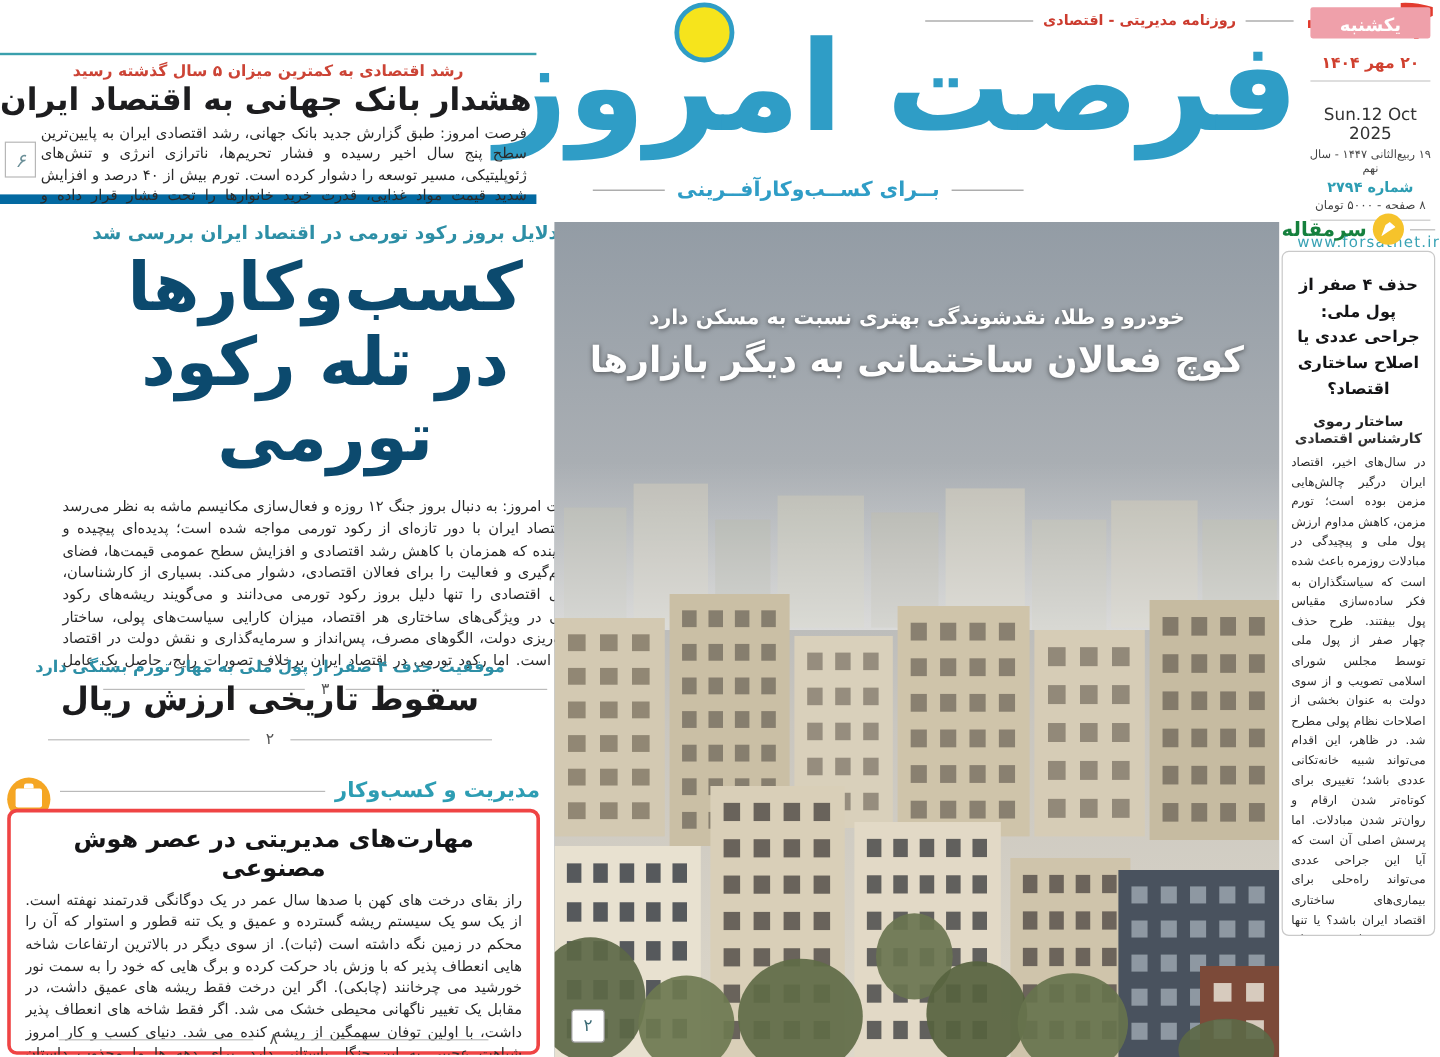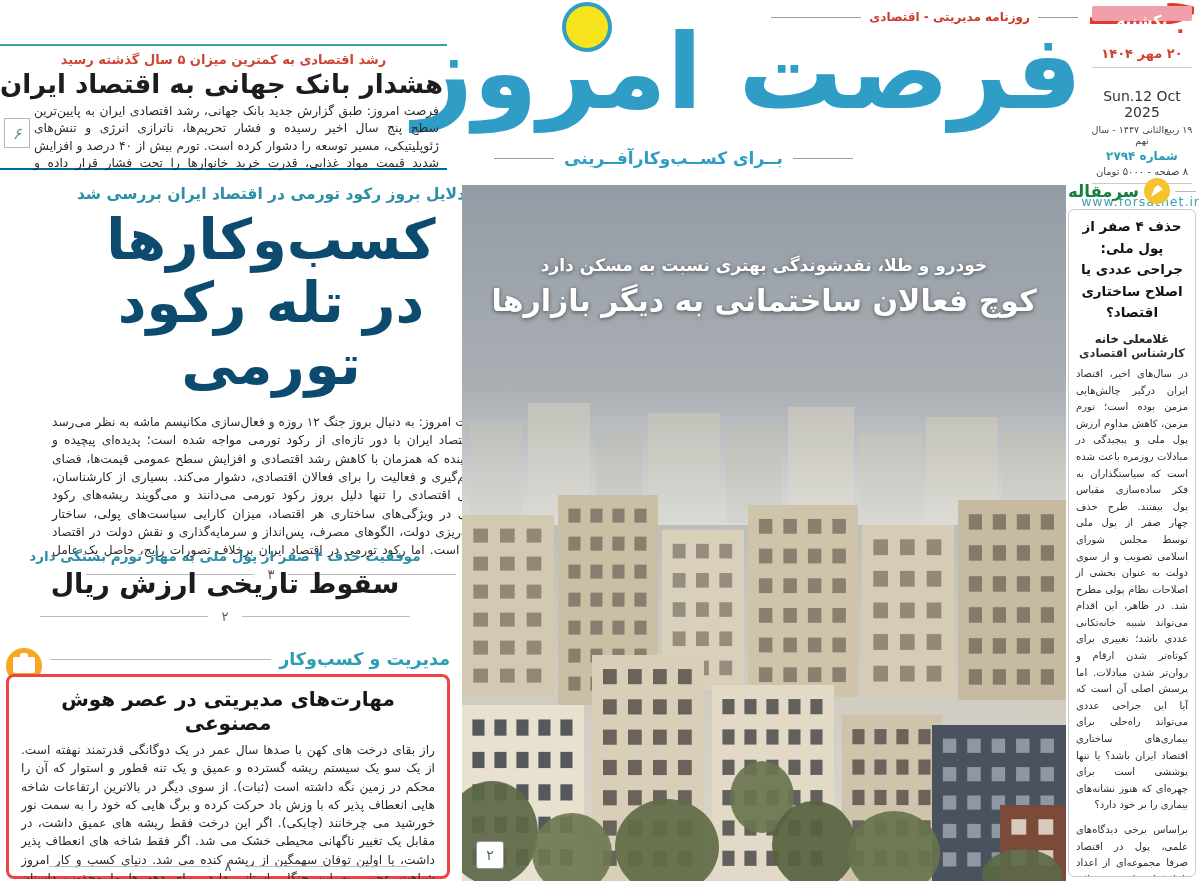--- a/index.html
+++ b/index.html
@@ -5,21 +5,21 @@
   html,body{margin:0;padding:0;background:#e8e8e8;}
   .page{
     position:relative;width:1200px;height:881px;margin:0 auto;
     background:#ffffff;overflow:hidden;direction:rtl;
     font-family:"DejaVu Sans","Liberation Sans",sans-serif;color:#222;
   }
   
   .dateblock{position:absolute;top:0;right:0;width:116px;height:178px;text-align:center;}
   .banner-wrap{position:relative;height:44px;overflow:hidden;margin:0 6px;}
   .banner-red{position:absolute;top:-20px;right:-6px;width:120%;font-size:52px;font-weight:bold;color:#e23b2e;white-space:nowrap;line-height:1;}
-  .banner-pink{position:absolute;top:6px;right:2px;left:2px;height:15px;background:#efa0aa;color:#fff;
+  .banner-pink{position:absolute;top:6px;right:2px;left:2px;height:26px;background:#efa0aa;color:#fff;
     font-size:15px;font-weight:bold;line-height:30px;border-radius:2px;}
   .date-fa{color:#d0402f;font-weight:bold;font-size:13px;margin-top:2px;}
   .d-rule{border:0;border-top:1px solid #c9c9c9;margin:6px 8px;}
   .date-en{direction:ltr;font-size:14px;color:#333;margin-top:20px;}
   .date-hijri{font-size:9.5px;color:#444;margin-top:4px;}
   .issue{font-size:12px;color:#2d9db3;font-weight:bold;margin-top:3px;}
   .pages-price{font-size:10px;color:#444;margin-top:3px;}
   .website{direction:ltr;font-size:12.5px;color:#3aa3b5;letter-spacing:1px;margin-top:4px;display:inline-block;text-decoration:none;}
   
   .masthead{position:absolute;top:0;right:118px;width:628px;height:178px;}
@@ -27,21 +27,21 @@
   .dash{height:1px;background:#9a9a9a;}
   .dash.w40{width:40px;} .dash.w90{width:90px;} .dash.w60{width:60px;}
   .logo{position:absolute;top:18px;right:0;left:0;text-align:center;
     font-size:104px;font-weight:bold;color:#2f9dc6;line-height:1.05;letter-spacing:-4px;white-space:nowrap;}
   .sun{position:absolute;top:2px;left:108px;width:42px;height:42px;border-radius:50%;
     background:#f6e41c;border:4px solid #2f9dc6;}
   .tagline-bottom{position:absolute;bottom:10px;left:40px;display:flex;align-items:center;gap:10px;
     color:#2f9dc6;font-size:17px;font-weight:bold;}
   
   .topstory{position:absolute;top:44px;left:0;width:447px;height:126px;
-    border-top:2px solid #3aa0ad;border-bottom:2px solid #0369a1;padding-top:6px;box-sizing:border-box;}
+    border-top:2px solid #3aa0ad;border-bottom:8px solid #0369a1;padding-top:6px;box-sizing:border-box;}
   .topstory .kicker{color:#cc4436;font-size:13px;text-align:center;font-weight:bold;}
   .topstory h1{margin:2px 0 4px;font-size:26px;font-weight:900;text-align:left;color:#1d1d1f;}
   .topstory .body{font-size:12.3px;line-height:1.42;text-align:justify;color:#2a2a2a;
     padding:0 8px 0 34px;height:72px;overflow:hidden;}
   .pagebadge{position:absolute;left:4px;top:72px;width:24px;height:28px;background:#fff;
     border:1px solid #b7b7b7;color:#6b8f98;font-size:16px;font-style:italic;
     display:flex;align-items:center;justify-content:center;}
   
   .leadstory{position:absolute;top:185px;left:0;width:450px;padding-left:46px;}
   .kicker-teal{color:#2d8fa6;font-size:15.5px;font-weight:bold;text-align:center;}
@@ -73,22 +73,22 @@
   .overlay .phead{font-size:30px;font-weight:900;margin-top:8px;}
   .photo-badge{position:absolute;left:14px;bottom:12px;width:26px;height:26px;background:#fff;border:1px solid #999;
     border-radius:3px;color:#3b6a75;font-size:14px;display:flex;align-items:center;justify-content:center;}
   
   .editorial{position:absolute;top:178px;left:1068px;width:128px;height:700px;}
   .ed-head{display:flex;align-items:center;gap:5px;flex-direction:row-reverse;justify-content:flex-start;}
   .ed-title{color:#15803d;font-size:16.5px;font-weight:bold;white-space:nowrap;}
   .ed-circle{width:26px;height:26px;border-radius:50%;background:#f6c32b;position:relative;flex:0 0 26px;}
   .pen{position:absolute;inset:7px;background:#fff;clip-path:polygon(0 100%,30% 20%,60% 0,100% 35%,45% 70%);}
   .ed-line{flex:1;height:1px;background:#b9b9b9;}
-  .ed-box{margin-top:5px;border:1px solid #c9c9c9;border-radius:6px;height:668px;box-sizing:border-box;
-    padding:4px 7px;overflow:hidden;background:#fff;}
+  .ed-box{margin-top:5px;border:1px solid #c9c9c9;border-radius:6px;height:571px;box-sizing:border-box;
+    padding:16px 7px;overflow:hidden;background:#fff;}
   .ed-box h4{margin:2px 0 8px;font-size:13.5px;line-height:1.6;font-weight:900;text-align:center;color:#141416;}
   .ed-author{font-size:11.5px;font-weight:bold;text-align:center;color:#222;}
   .ed-author-title{font-size:11.5px;font-weight:bold;text-align:center;color:#333;margin-bottom:6px;}
   .ed-body{font-size:10px;line-height:1.66;text-align:justify;color:#2b2b2b;}
   .ed-body + .ed-body{margin-top:8px;}
 </style>
 </head>
 <body>
 
 <div class="page">
@@ -484,21 +484,21 @@
   <div class="editorial">
     <div class="ed-head">
       <span class="ed-title">سرمقاله</span>
       <span class="ed-circle">
           <span class="pen"></span>
         </span>
       <span class="ed-line"></span>
     </div>
     <div class="ed-box">
       <h4>حذف ۴ صفر از پول ملی: جراحی عددی یا اصلاح ساختاری اقتصاد؟</h4>
-      <div class="ed-author">غلامعلی خانه</div>
+      <div class="ed-author">ساختار رموی</div>
       <div class="ed-author-title">کارشناس اقتصادی</div>
       <div class="ed-body">در سال‌های اخیر، اقتصاد ایران درگیر چالش‌هایی مزمن بوده است؛ تورم مزمن، کاهش مداوم ارزش پول ملی و پیچیدگی در مبادلات روزمره باعث شده است که سیاستگذاران به فکر ساده‌سازی مقیاس پول بیفتند. طرح حذف چهار صفر از پول ملی توسط مجلس شورای اسلامی تصویب و از سوی دولت به عنوان بخشی از اصلاحات نظام پولی مطرح شد. در ظاهر، این اقدام می‌تواند شبیه خانه‌تکانی عددی باشد؛ تغییری برای کوتاه‌تر شدن ارقام و روان‌تر شدن مبادلات. اما پرسش اصلی آن است که آیا این جراحی عددی می‌تواند راه‌حلی برای بیماری‌های ساختاری اقتصاد ایران باشد؟ یا تنها پوششی است برای چهره‌ای که هنوز نشانه‌های بیماری را بر خود دارد؟</div>
       <div class="ed-body">براساس برخی دیدگاه‌های علمی، پول در اقتصاد صرفا مجموعه‌ای از اعداد یا اسکناس‌ها نیست، بلکه نمادی از اعتماد و ثبات است. نظریه‌های اقتصادی کلاسیک و نهادگرا، تأکید دارند که «ارزش واقعی پول از اعتماد عمومی و عملکرد باثبات اقتصاد کلان، سرچشمه می‌گیرد، نه از ظاهر عددی آن» (Mankiw، ۲۰۲۰؛ Friedman، ۱۹۷۱).</div>
 
     </div>
   </div>
 
 </div>
 
 </body></html>

